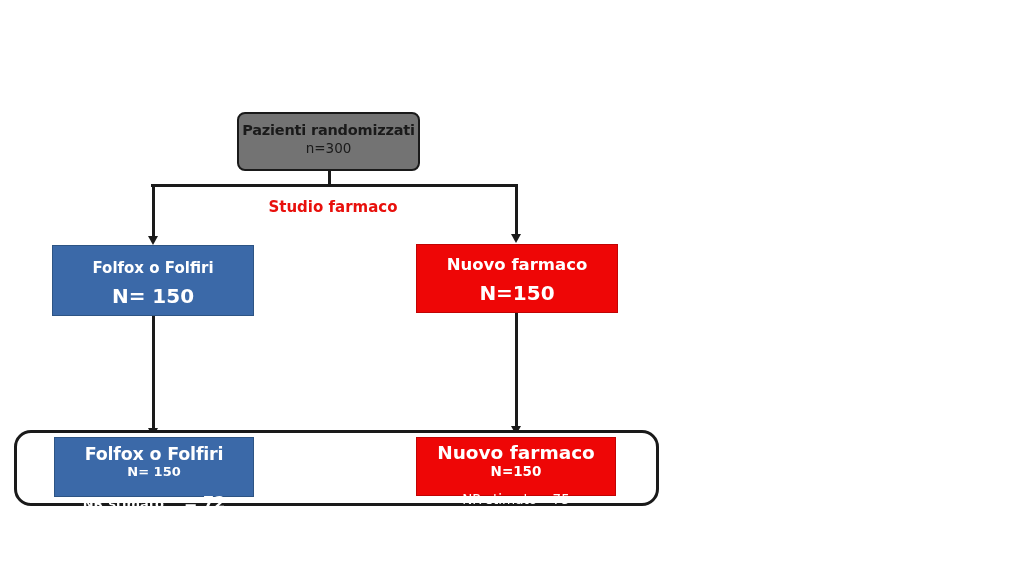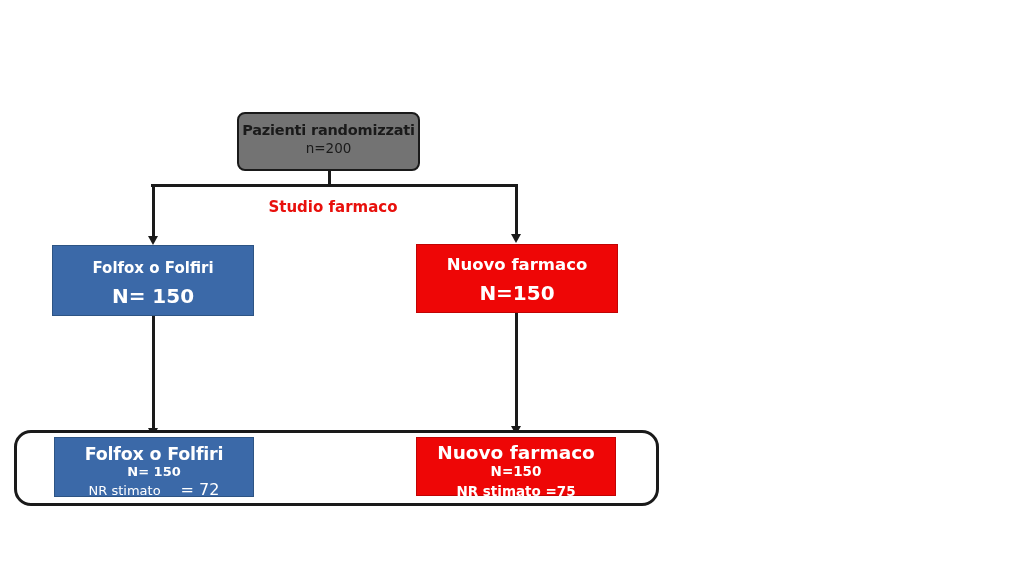--- a/index.html
+++ b/index.html
@@ -100,34 +100,34 @@
     background: var(--blue);
     border: 1px solid #2d5484;
   }
   .outcome-right {
     left: 416px; top: 437px; height: 59px;
     background: var(--red);
     border: 1px solid #c00404;
   }
   .outcome-left .l1 { font-weight: bold; font-size: 17.5px; margin-top: 6px; letter-spacing: -0.2px; }
   .outcome-left .l2 { font-weight: bold; font-size: 13px; margin-top: 0px; }
-  .outcome-left .l3 { font-weight: normal; font-size: 13px; margin-top: 1px; }
+  .outcome-left .l3 { font-weight: bold; font-size: 13px; margin-top: 14px; }
   .outcome-left .l3 .nr-value { font-size: 16px; }
   .outcome-right .l1 { font-weight: bold; font-size: 18.5px; margin-top: 4px; }
   .outcome-right .l2 { font-weight: bold; font-size: 13.5px; margin-top: 0px; }
-  .outcome-right .l3 { font-weight: bold; font-size: 13.5px; margin-top: 4px; }
+  .outcome-right .l3 { font-weight: normal; font-size: 13.5px; margin-top: 12px; }
 </style>
 </head>
 <body>
 
 <div class="canvas">
 
   <div class="root-box">
     <div class="l1 txt">Pazienti randomizzati</div>
-    <div class="l2 txt">n=200</div>
+    <div class="l2 txt">n=300</div>
   </div>
 
   <div class="vline" style="left:328px; top:171px; width:3px; height:16px;"></div>
   <div class="hline" style="left:151px; top:184px; width:367px; height:3px;"></div>
 
   <div class="vline" style="left:152px; top:184px; width:3px; height:52px;"></div>
   <div class="arrow-down" style="left:148px; top:236px;"></div>
 
   <div class="vline" style="left:515px; top:184px; width:3px; height:50px;"></div>
   <div class="arrow-down" style="left:511px; top:234px;"></div>

